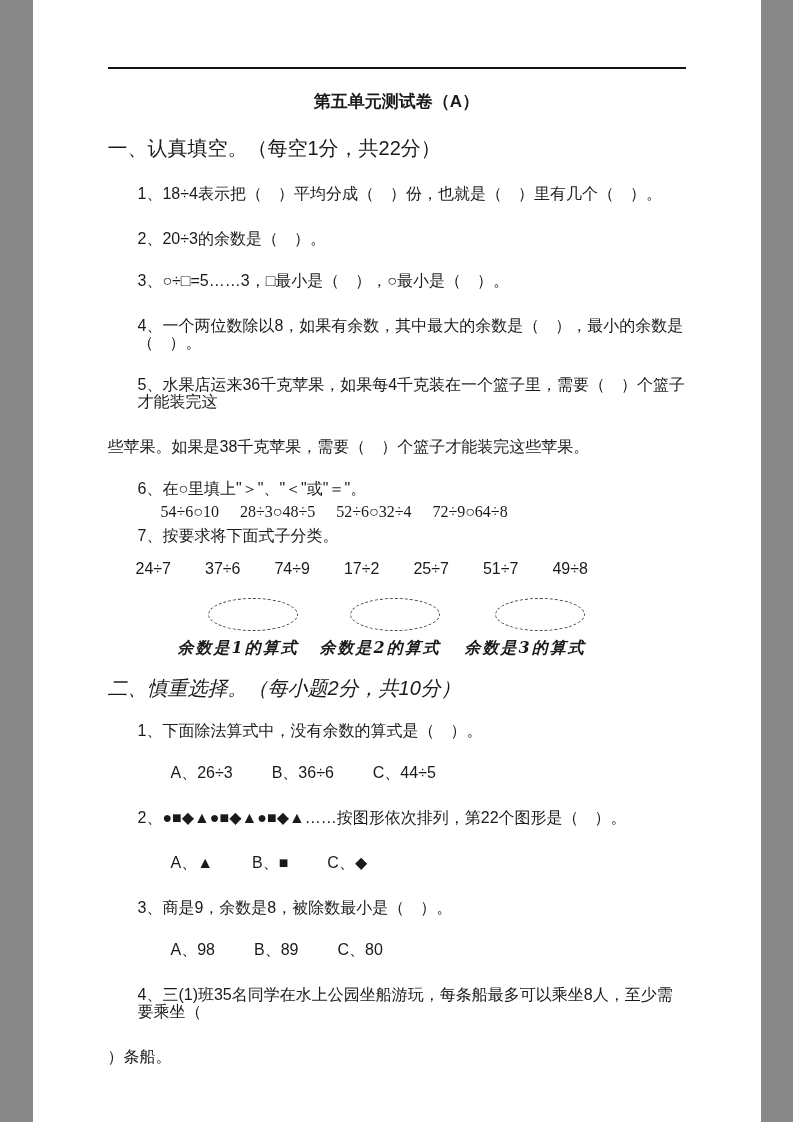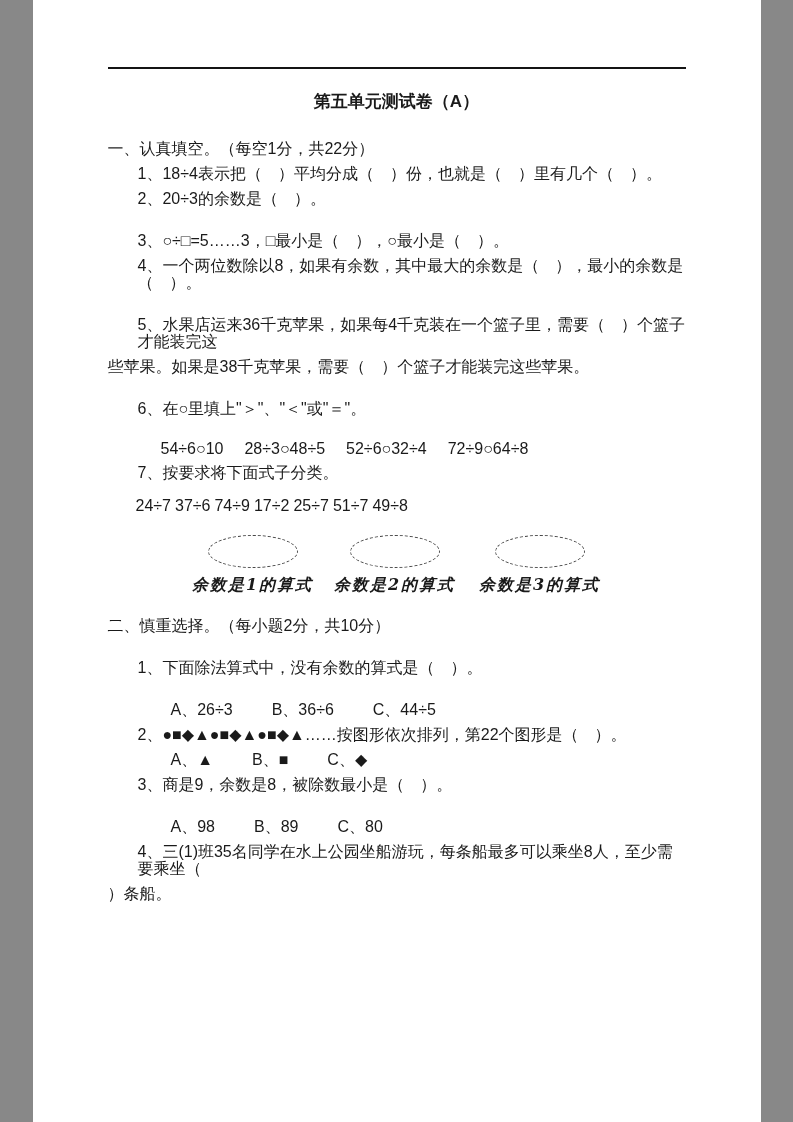--- a/index.html
+++ b/index.html
@@ -34,46 +34,46 @@
   }
   .indent{padding-left:30px;}
   .noindent{padding-left:0;}
   .cmp-row{
     display:flex;
     gap:21px;
     padding-left:53px;
   }
   .expr-row{
     display:flex;
-    gap:4px;
+    gap:34px;
     padding-left:28px;
   }
   .opt-row{
     display:flex;
     gap:39px;
     padding-left:63px;
   }
-  .sec-heading{font-size:16px;line-height:17px;}
+  .sec-heading{font-size:20px;line-height:17px;}
   .mt-s1h{margin-top:30px;}
-  .mt-24{margin-top:8px;}
+  .mt-24{margin-top:28px;}
   .mt-25{margin-top:25px;}
-  .mt-23{margin-top:23px;}
+  .mt-23{margin-top:6px;font-family:Liberation Serif, serif;}
   .mt-20{margin-top:7px;}
   .mt-16{margin-top:16px;}
-  .mt-12{margin-top:12px;}
+  .mt-12{margin-top:12px;font-style:italic;}
   .egroups{
     position:relative;
     height:70px;
     margin-top:21px;
   }
   .egroup{
     position:absolute;
     top:0;
     width:150px;
-    text-align:center;
+    text-align:left;
   }
   .eg1{left:70px;}
   .eg2{left:212px;}
   .eg3{left:357px;}
   .ellipse{
     width:90px;height:33px;
     border:1.5px dashed #474747;
     border-radius:50%;
     margin:0 auto;
     box-sizing:border-box;

